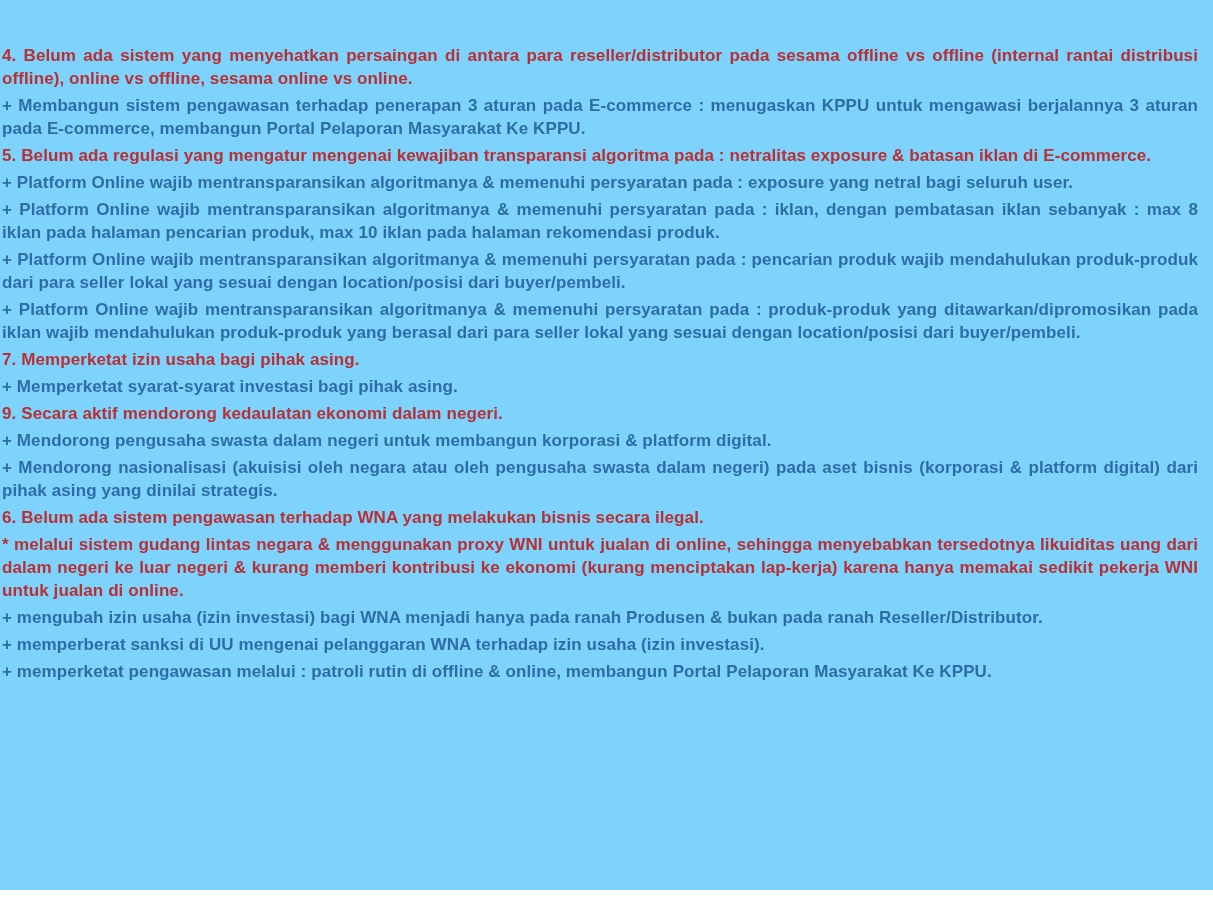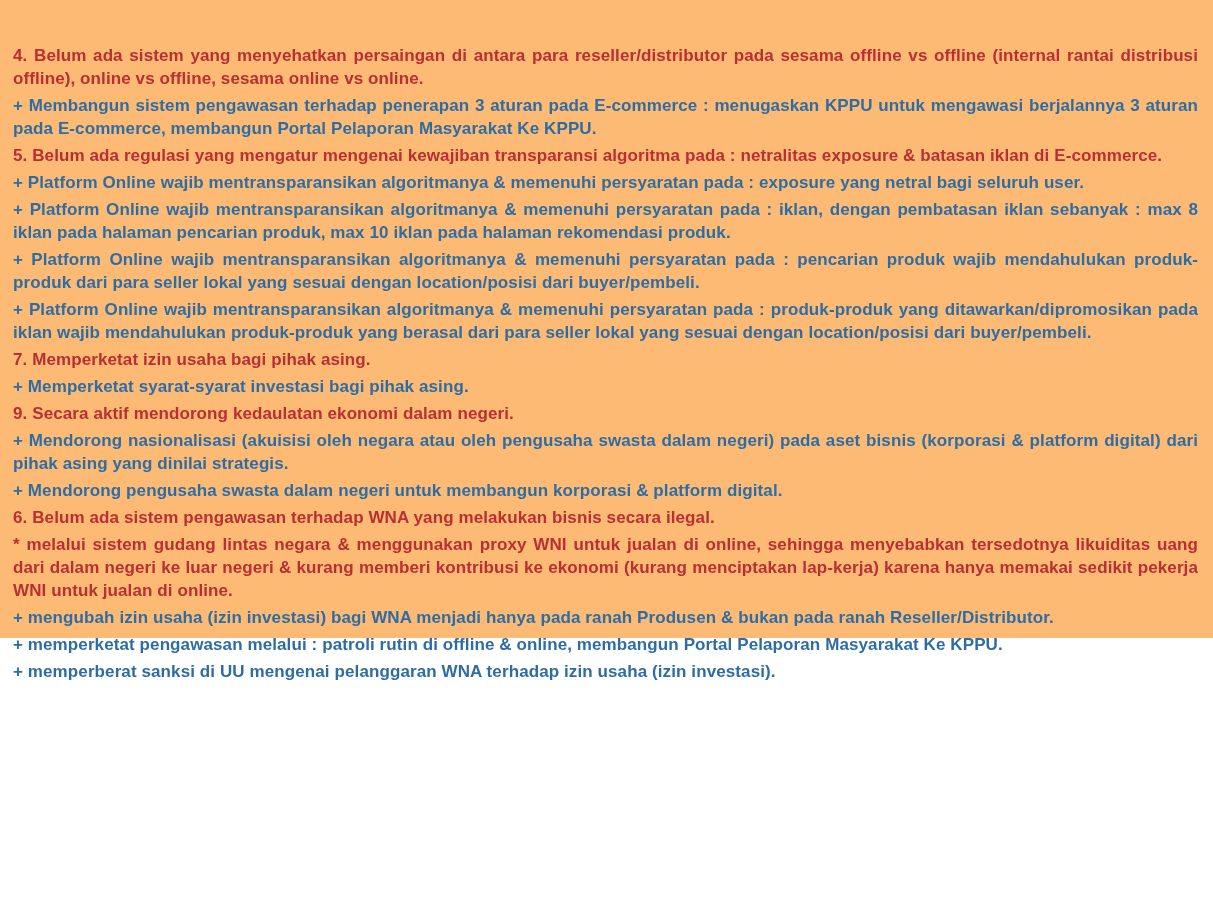--- a/index.html
+++ b/index.html
@@ -10,23 +10,23 @@
   body {
     width: 1213px;
     height: 910px;
     overflow: hidden;
     font-family: "Liberation Sans", sans-serif;
     font-weight: bold;
   }
   .page {
     box-sizing: border-box;
     width: 1213px;
-    height: 638px;
-    padding: 44px 15px 10px 13px;
-    background: #fdba74;
+    height: 890px;
+    padding: 44px 15px 10px 2px;
+    background: #7dd3fc;
   }
   .section { margin: 0; }
   .section + .section { }
   .para {
     margin: 0 0 4px 0;
     font-size: 17px;
     line-height: 23px;
     text-align: justify;
     white-space: pre-line;
     letter-spacing: 0.1px;
@@ -55,25 +55,25 @@
     <p class="para blue">+ Platform Online wajib mentransparansikan algoritmanya &amp; memenuhi persyaratan pada : produk-produk yang ditawarkan/dipromosikan pada iklan wajib mendahulukan produk-produk yang berasal dari para seller lokal yang sesuai dengan location/posisi dari buyer/pembeli.</p>
   </div>
 
   <div class="section">
     <p class="para red">7. Memperketat izin usaha bagi pihak asing.</p>
     <p class="para blue">+ Memperketat syarat-syarat investasi bagi pihak asing.</p>
   </div>
 
   <div class="section">
     <p class="para red">9. Secara aktif mendorong kedaulatan ekonomi dalam negeri.</p>
+    <p class="para blue">+ Mendorong pengusaha swasta dalam negeri untuk membangun korporasi &amp; platform digital.</p>
     <p class="para blue">+ Mendorong nasionalisasi (akuisisi oleh negara atau oleh pengusaha swasta dalam negeri) pada aset bisnis (korporasi &amp; platform digital) dari pihak asing yang dinilai strategis.</p>
-    <p class="para blue">+ Mendorong pengusaha swasta dalam negeri untuk membangun korporasi &amp; platform digital.</p>
   </div>
 
   <div class="section">
     <p class="para red">6. Belum ada sistem pengawasan terhadap WNA yang melakukan bisnis secara ilegal.</p>
     <p class="para red">* melalui sistem gudang lintas negara &amp; menggunakan proxy WNI untuk jualan di online, sehingga menyebabkan tersedotnya likuiditas uang dari dalam negeri ke luar negeri &amp; kurang memberi kontribusi ke ekonomi (kurang menciptakan lap-kerja) karena hanya memakai sedikit pekerja WNI untuk jualan di online.</p>
     <p class="para blue">+ mengubah izin usaha (izin investasi) bagi WNA menjadi hanya pada ranah Produsen &amp; bukan pada ranah Reseller/Distributor.</p>
+    <p class="para blue">+ memperberat sanksi di UU mengenai pelanggaran WNA terhadap izin usaha (izin investasi).</p>
     <p class="para blue">+ memperketat pengawasan melalui : patroli rutin di offline &amp; online, membangun Portal Pelaporan Masyarakat Ke KPPU.</p>
-    <p class="para blue">+ memperberat sanksi di UU mengenai pelanggaran WNA terhadap izin usaha (izin investasi).</p>
   </div>
 
 </div>
 
 </body></html>

